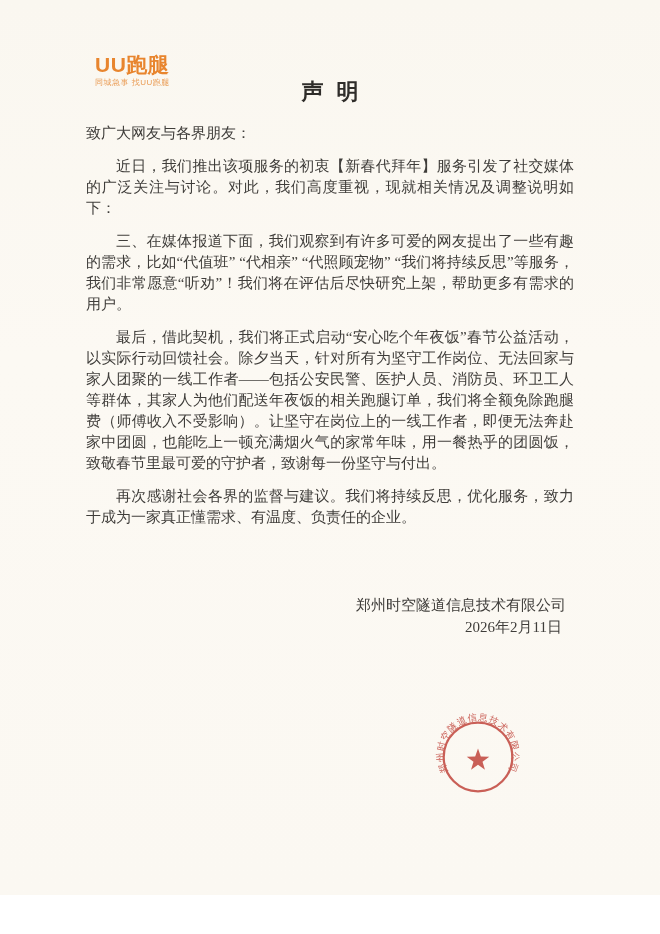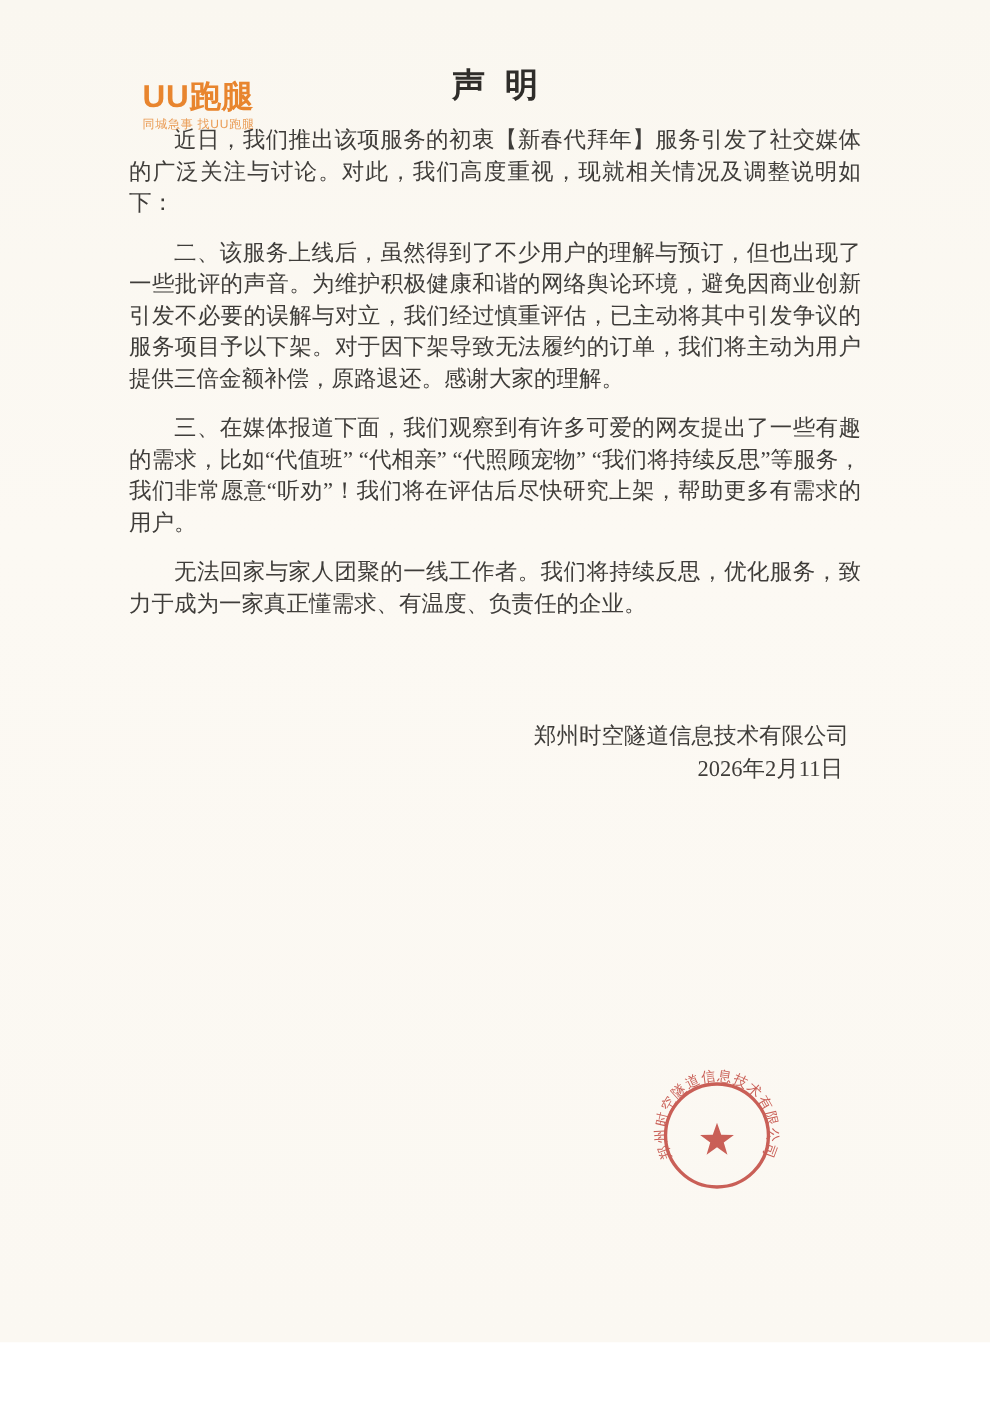--- a/index.html
+++ b/index.html
@@ -11,21 +11,21 @@
     overflow:hidden;
     font-family:"Liberation Serif","DejaVu Serif",serif;
     color:#3f3d3a;
   }
   .logo{position:absolute;left:95px;top:54px;line-height:1;
         font-family:"Liberation Sans","DejaVu Sans",sans-serif;}
   .logo-main{font-size:21px;font-weight:bold;color:#e8852e;letter-spacing:0.5px;}
   .logo-tagline{margin-top:4px;font-size:8px;color:#ea9c55;letter-spacing:0.5px;}
   .content{padding:0 86px;}
   h1.doc-title{
-    margin:0;padding-top:42px;height:30px;line-height:30px;
+    margin:0;padding-top:77px;height:30px;line-height:30px;
     text-align:center;font-size:22px;font-weight:bold;color:#2f2d2a;
     letter-spacing:0.6em;text-indent:0.6em;
   }
   .salutation{
     margin:16px 0 0;font-size:15px;line-height:21px;color:#3f3d3a;
   }
   p.body-para{
     margin:12px 0 0;font-size:15px;line-height:21px;
     text-indent:2em;text-align:justify;color:#3f3d3a;
   }
@@ -43,25 +43,26 @@
 <div class="page">
 
   <div class="logo">
     <div class="logo-main">UU跑腿</div>
     <div class="logo-tagline">同城急事 找UU跑腿</div>
   </div>
 
   <div class="content">
     <h1 class="doc-title">声明</h1>
 
+    <p class="salutation">致广大网友与各界朋友：</p>
 
     <p class="body-para">近日，我们推出该项服务的初衷【新春代拜年】服务引发了社交媒体的广泛关注与讨论。对此，我们高度重视，现就相关情况及调整说明如下：</p>
-    <p class="body-para">二、该服务上线后，虽然得到了不少用户的理解与预订，但也出现了一些批评的声音。为维护积极健康和谐的网络舆论环境，避免因商业创新引发不必要的误解与对立，我们经过慎重评估，已主动将其中引发争议的服务项目予以下架。对于因下架导致无法履约的订单，我们将主动为用户提供三倍金额补偿，原路退还。感谢大家的理解。</p>
     <p class="body-para">三、在媒体报道下面，我们观察到有许多可爱的网友提出了一些有趣的需求，比如“代值班” “代相亲” “代照顾宠物” “我们将持续反思”等服务，我们非常愿意“听劝”！我们将在评估后尽快研究上架，帮助更多有需求的用户。</p>
-    <p class="body-para">无法回家与家人团聚的一线工作者。我们将持续反思，优化服务，致力于成为一家真正懂需求、有温度、负责任的企业。</p>
+    <p class="body-para">最后，借此契机，我们将正式启动“安心吃个年夜饭”春节公益活动，以实际行动回馈社会。除夕当天，针对所有为坚守工作岗位、无法回家与家人团聚的一线工作者——包括公安民警、医护人员、消防员、环卫工人等群体，其家人为他们配送年夜饭的相关跑腿订单，我们将全额免除跑腿费（师傅收入不受影响）。让坚守在岗位上的一线工作者，即便无法奔赴家中团圆，也能吃上一顿充满烟火气的家常年味，用一餐热乎的团圆饭，致敬春节里最可爱的守护者，致谢每一份坚守与付出。</p>
+    <p class="body-para">再次感谢社会各界的监督与建议。我们将持续反思，优化服务，致力于成为一家真正懂需求、有温度、负责任的企业。</p>
 
     <div class="signature">
       <div class="company">郑州时空隧道信息技术有限公司</div>
       <div class="date">2026年2月11日</div>
     </div>
   </div>
 
   <svg class="seal" viewBox="0 0 100 100" xmlns="http://www.w3.org/2000/svg" aria-hidden="true">
     <circle cx="50" cy="50" r="36.5" fill="none" stroke-width="2.4" stroke="#c4463e"></circle>
     <path id="seal-arc" d="M 16.5 62 A 36.5 36.5 0 1 1 83.5 62" fill="none"></path>

